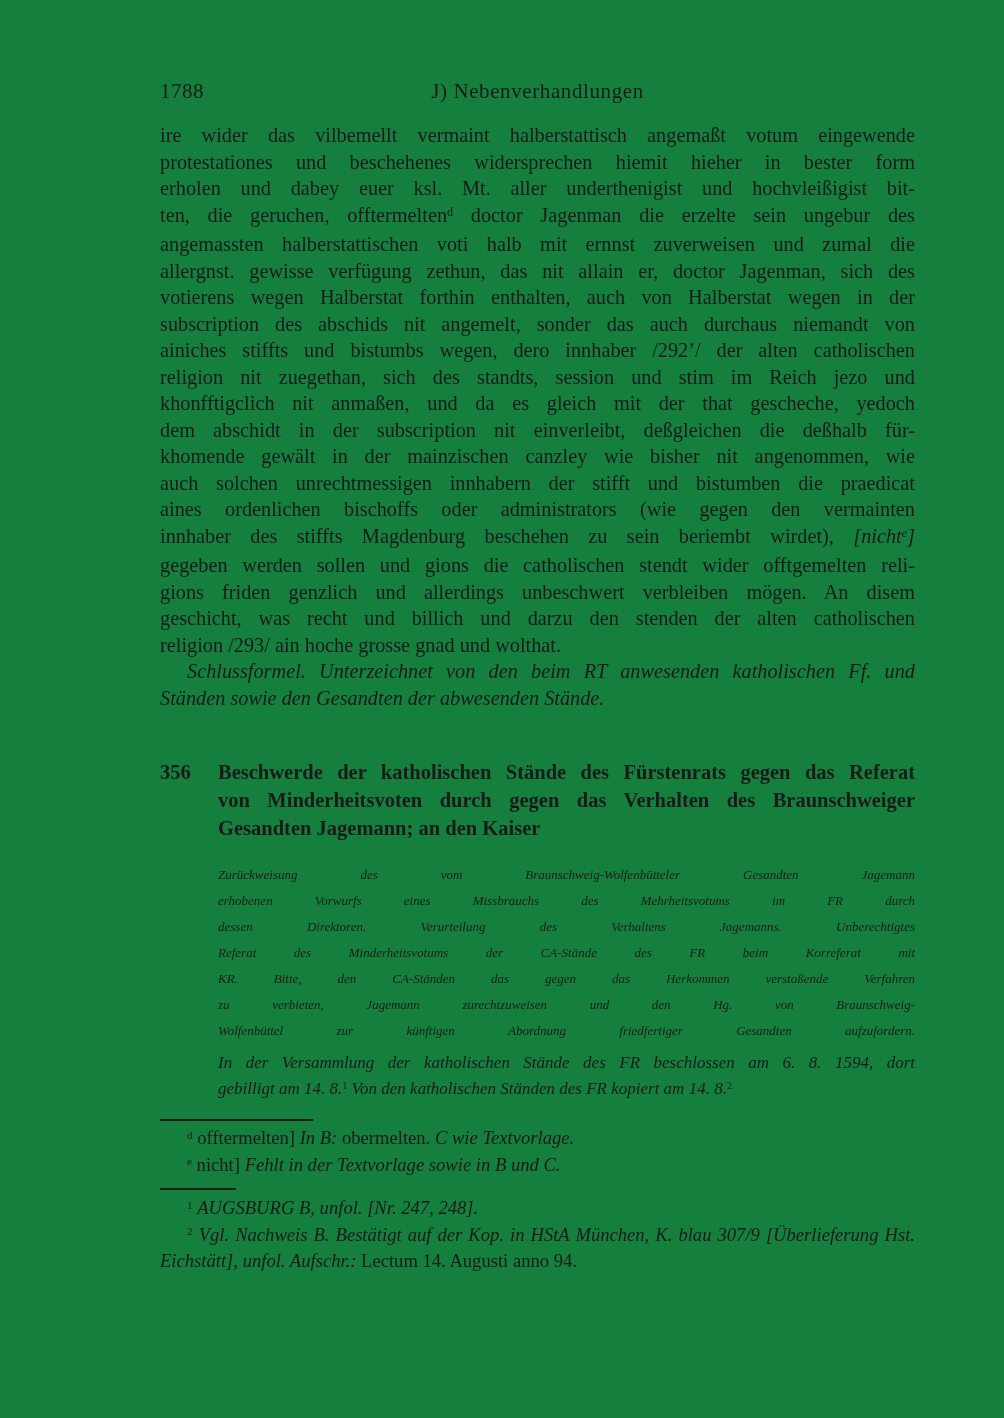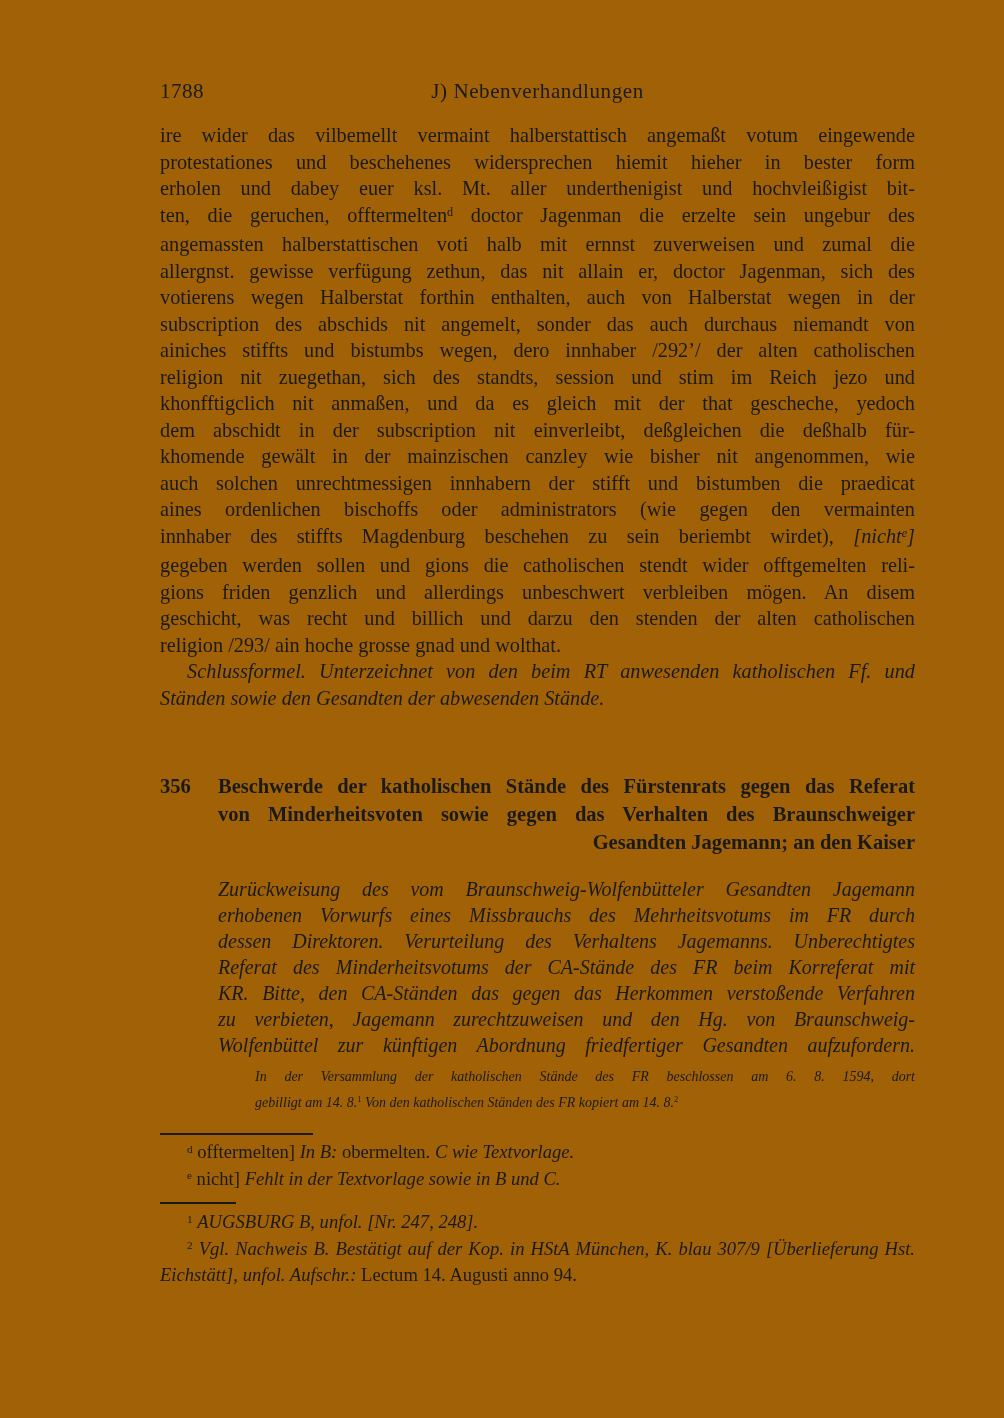--- a/index.html
+++ b/index.html
@@ -1,19 +1,19 @@
 <!DOCTYPE html>
 <html><head>
 <meta charset="utf-8">
 <style>
   html,body{margin:0;padding:0;background:#e8e8e8;}
   .page{
     position:relative;
     width:1004px;height:1418px;
-    background:#a16207;
+    background:#15803d;
     color:#1a1a1a;
     font-family:"Liberation Serif","DejaVu Serif",serif;
     box-sizing:border-box;
     padding:78px 89px 0 160px;
     margin:0 auto;
     overflow:hidden;
   }
   .header{
     position:relative;
     text-align:center;
@@ -43,53 +43,51 @@
     font-style:normal;
   }
   .i.sup, .isup{ font-style:italic; }
   .body-par .line, .schluss .line{
     font-size:20.3px;
     line-height:26.5px;
   }
   .schluss{ font-style:italic; }
   .section{
     display:flex;
-    margin-top:61px;
+    margin-top:47px;
   }
   .sec-num{
     width:58px;
     flex:0 0 58px;
     font-weight:bold;
     font-size:20.5px;
     line-height:28px;
   }
   .sec-title{ flex:1; font-weight:bold; }
   .sec-title .line{
     font-size:20.5px;
     line-height:28px;
-    text-align:right;
   }
   .summary{
     margin-left:58px;
     margin-top:20px;
     font-style:italic;
   }
   .summary .line{
-    font-size:20px;
+    font-size:13px;
     line-height:26px;
   }
   .provenance{
     margin-left:58px;
     margin-top:6px;
     font-style:italic;
   }
   .provenance .line{
-    font-size:14px;
+    font-size:17px;
     line-height:25.5px;
-    margin-left:37px;
   }
   .fn-rule{
     border:none;
     border-top:2px solid #1a1a1a;
     margin:0;
   }
   .rule1{ width:153px; margin-top:16px; }
   .rule2{ width:76px;  margin-top:9px;  }
   .fn{ }
   .fn .line{
@@ -134,21 +132,21 @@
 
   <div class="schluss">
       <div class="line just ind"><span>Schlussformel. Unterzeichnet von den beim RT anwesenden katholischen Ff. und</span></div>
       <div class="line"><span>Ständen sowie den Gesandten der abwesenden Stände.</span></div>
     </div>
 
   <div class="section">
     <div class="sec-num">356</div>
     <div class="sec-title">
         <div class="line just"><span>Beschwerde der katholischen Stände des Fürstenrats gegen das Referat</span></div>
-        <div class="line just"><span>von Minderheitsvoten sowie gegen das Verhalten des Braunschweiger</span></div>
+        <div class="line just"><span>von Minderheitsvoten durch gegen das Verhalten des Braunschweiger</span></div>
         <div class="line"><span>Gesandten Jagemann; an den Kaiser</span></div>
       </div>
   </div>
 
   <div class="summary">
       <div class="line just"><span>Zurückweisung des vom Braunschweig-Wolfenbütteler Gesandten Jagemann</span></div>
       <div class="line just"><span>erhobenen Vorwurfs eines Missbrauchs des Mehrheitsvotums im FR durch</span></div>
       <div class="line just"><span>dessen Direktoren. Verurteilung des Verhaltens Jagemanns. Unberechtigtes</span></div>
       <div class="line just"><span>Referat des Minderheitsvotums der CA-Stände des FR beim Korreferat mit</span></div>
       <div class="line just"><span>KR. Bitte, den CA-Ständen das gegen das Herkommen verstoßende Verfahren</span></div>

